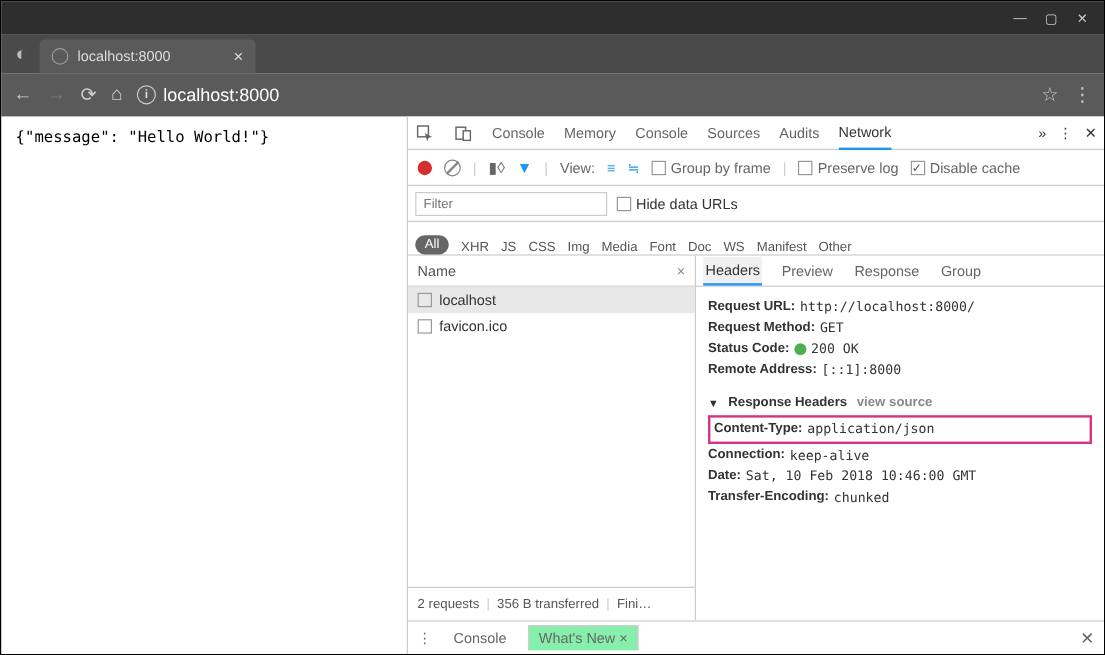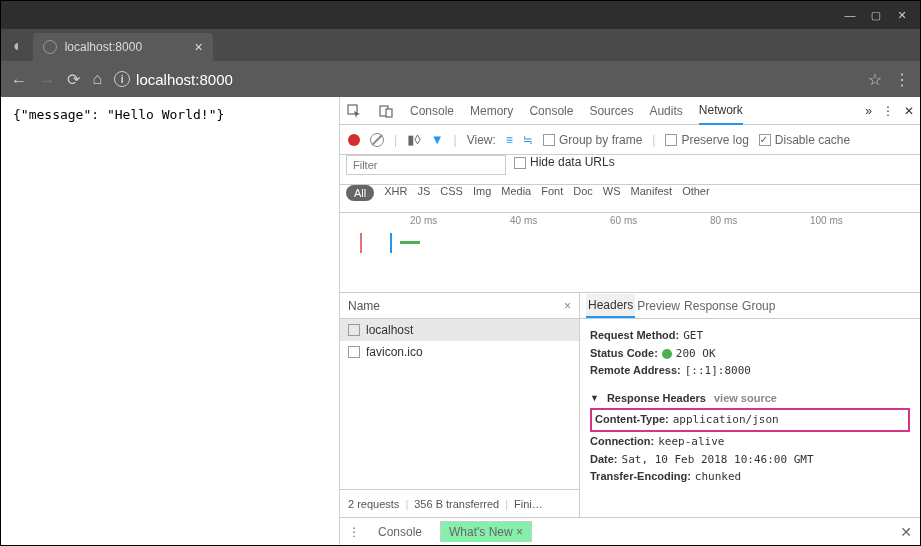--- a/index.html
+++ b/index.html
@@ -28,41 +28,41 @@
 .dt-tabs .tabitem.active{color:#333;border-bottom:2px solid #2196F3;font-weight:500}
 .dt-tabs .more{margin-left:auto;display:flex;gap:10px;align-items:center}
 .dt-toolbar{height:30px;display:flex;align-items:center;padding:0 8px;gap:10px;border-bottom:1px solid #ccc;color:#666}
 .rec{width:12px;height:12px;background:#d32f2f;border-radius:50%;cursor:pointer}
 .banned{width:14px;height:14px;border:1.5px solid #888;border-radius:50%;position:relative;cursor:pointer}
 .banned::after{content:"";position:absolute;width:14px;height:1.5px;background:#888;top:5px;left:-1px;transform:rotate(-45deg)}
 .cam{font-size:13px;cursor:pointer}
 .funnel{font-size:13px;color:#2196F3;cursor:pointer}
 .cb{width:12px;height:12px;border:1px solid #999;display:inline-block;vertical-align:middle;margin-right:4px;cursor:pointer}
 .cb.checked::after{content:"✓";font-size:10px;position:relative;top:-3px;color:#555}
-.dt-filter{height:30px;display:flex;align-items:flex-start;padding:0 6px;gap:8px;border-bottom:1px solid #ccc}
+.dt-filter{height:30px;display:flex;align-items:center;padding:0 6px;gap:8px;border-bottom:1px solid #ccc}
 .dt-filter input{width:160px;height:20px;border:1px solid #ccc;padding:0 6px;font-size:11px}
-.dt-types{height:28px;display:flex;align-items:flex-start;padding:0 6px;gap:10px;border-bottom:1px solid #ccc;color:#555;font-size:11px}
+.dt-types{height:28px;display:flex;align-items:flex-end;padding:0 6px;gap:10px;border-bottom:1px solid #ccc;color:#555;font-size:11px}
 .pill{background:#666;color:#fff;padding:2px 8px;border-radius:9px;cursor:pointer}
 .typeitem{cursor:pointer}
 .dt-timeline{height:80px;border-bottom:1px solid #ccc;position:relative;font-size:10px;color:#888}
 .tl-tick{position:absolute;top:2px}
 .tl-bars{position:absolute;top:20px;left:12px}
 .tl-bar1{position:absolute;width:2px;height:20px;background:#e57373;left:8px}
 .tl-bar2{position:absolute;width:2px;height:20px;background:#2196F3;left:38px}
 .tl-bar3{position:absolute;width:20px;height:3px;background:#4caf50;left:48px;top:8px}
 .dt-split{flex:1;display:flex;min-height:0}
 .dt-reqs{flex:0 0 240px;border-right:1px solid #ccc;display:flex;flex-direction:column}
 .dt-reqs-head{height:26px;display:flex;align-items:center;padding:0 8px;border-bottom:1px solid #ccc;font-weight:500;color:#555}
 .dt-reqs-head .x{margin-left:auto;cursor:pointer;color:#888}
 .dt-req-row{height:22px;display:flex;align-items:center;padding:0 8px;gap:6px;cursor:pointer}
 .dt-req-row.sel{background:#e8e8e8}
 .dt-req-row .favicon{width:12px;height:12px;border:1px solid #999}
 .dt-reqs-foot{margin-top:auto;height:28px;border-top:1px solid #ccc;display:flex;align-items:center;padding:0 8px;gap:6px;color:#555;font-size:11px}
 .dt-detail{flex:1;display:flex;flex-direction:column;min-width:0;overflow:hidden}
-.dt-dtabs{height:26px;display:flex;align-items:center;border-bottom:1px solid #ccc;padding:0 6px;color:#666}
+.dt-dtabs{height:26px;display:flex;align-items:center;border-bottom:1px solid #ccc;padding:0 6px;gap:14px;color:#666}
 .dt-dtabs .dtab{cursor:pointer;padding:4px 2px}
 .dt-dtabs .dtab.active{color:#333;border-bottom:2px solid #2196F3;background:#f0f0f0}
 .dt-pane{flex:1;overflow:auto;padding:8px 10px;font-size:11px;line-height:1.6}
 .dt-pane .row{display:flex;gap:4px}
 .dt-pane .k{font-weight:bold;color:#333}
 .dt-pane .v{font-family:Menlo,Consolas,monospace;color:#333}
 .dt-pane .sec{margin-top:10px;font-weight:bold;display:flex;align-items:center;gap:8px;cursor:pointer}
 .dt-pane .sec .vs{font-weight:bold;color:#888}
 .dt-pane .tri::before{content:"▼ ";font-size:9px}
 .hl{border:2px solid #d63384;padding:1px 3px;margin:1px 0}
@@ -154,32 +154,20 @@
     <span class="typeitem">XHR</span>
     <span class="typeitem">JS</span>
     <span class="typeitem">CSS</span>
     <span class="typeitem">Img</span>
     <span class="typeitem">Media</span>
     <span class="typeitem">Font</span>
     <span class="typeitem">Doc</span>
     <span class="typeitem">WS</span>
     <span class="typeitem">Manifest</span>
     <span class="typeitem">Other</span>
-   </div>
-   <div class="dt-timeline">
-    <span class="tl-tick" style="left:70px">20 ms</span>
-    <span class="tl-tick" style="left:170px">40 ms</span>
-    <span class="tl-tick" style="left:270px">60 ms</span>
-    <span class="tl-tick" style="left:370px">80 ms</span>
-    <span class="tl-tick" style="left:470px">100 ms</span>
-    <div class="tl-bars">
-            <div class="tl-bar1"></div>
-            <div class="tl-bar2"></div>
-            <div class="tl-bar3"></div>
-          </div>
    </div>
    <div class="dt-split">
     <div class="dt-reqs">
      <div class="dt-reqs-head">
               <span>Name</span>
               <span class="x">×</span>
             </div>
      <div class="dt-req-row sel">
               <span class="favicon"></span>
               <span>localhost</span>
@@ -199,20 +187,24 @@
     <div class="dt-detail">
      <div class="dt-dtabs">
       <span class="dtab active">Headers</span>
       <span class="dtab">Preview</span>
       <span class="dtab">Response</span>
       <span class="dtab">Group</span>
      </div>
      <div class="dt-pane">
       <div id="general">
                 <div class="row">
+                  <span class="k">Request URL:</span>
+                  <span class="v">http://localhost:8000/</span>
+                </div>
+                <div class="row">
                   <span class="k">Request Method:</span>
                   <span class="v">GET</span>
                 </div>
                 <div class="row">
                   <span class="k">Status Code:</span>
                   <span class="v"><span class="status-dot"></span>200 OK</span>
                 </div>
                 <div class="row">
                   <span class="k">Remote Address:</span>
                   <span class="v">[::1]:8000</span>

